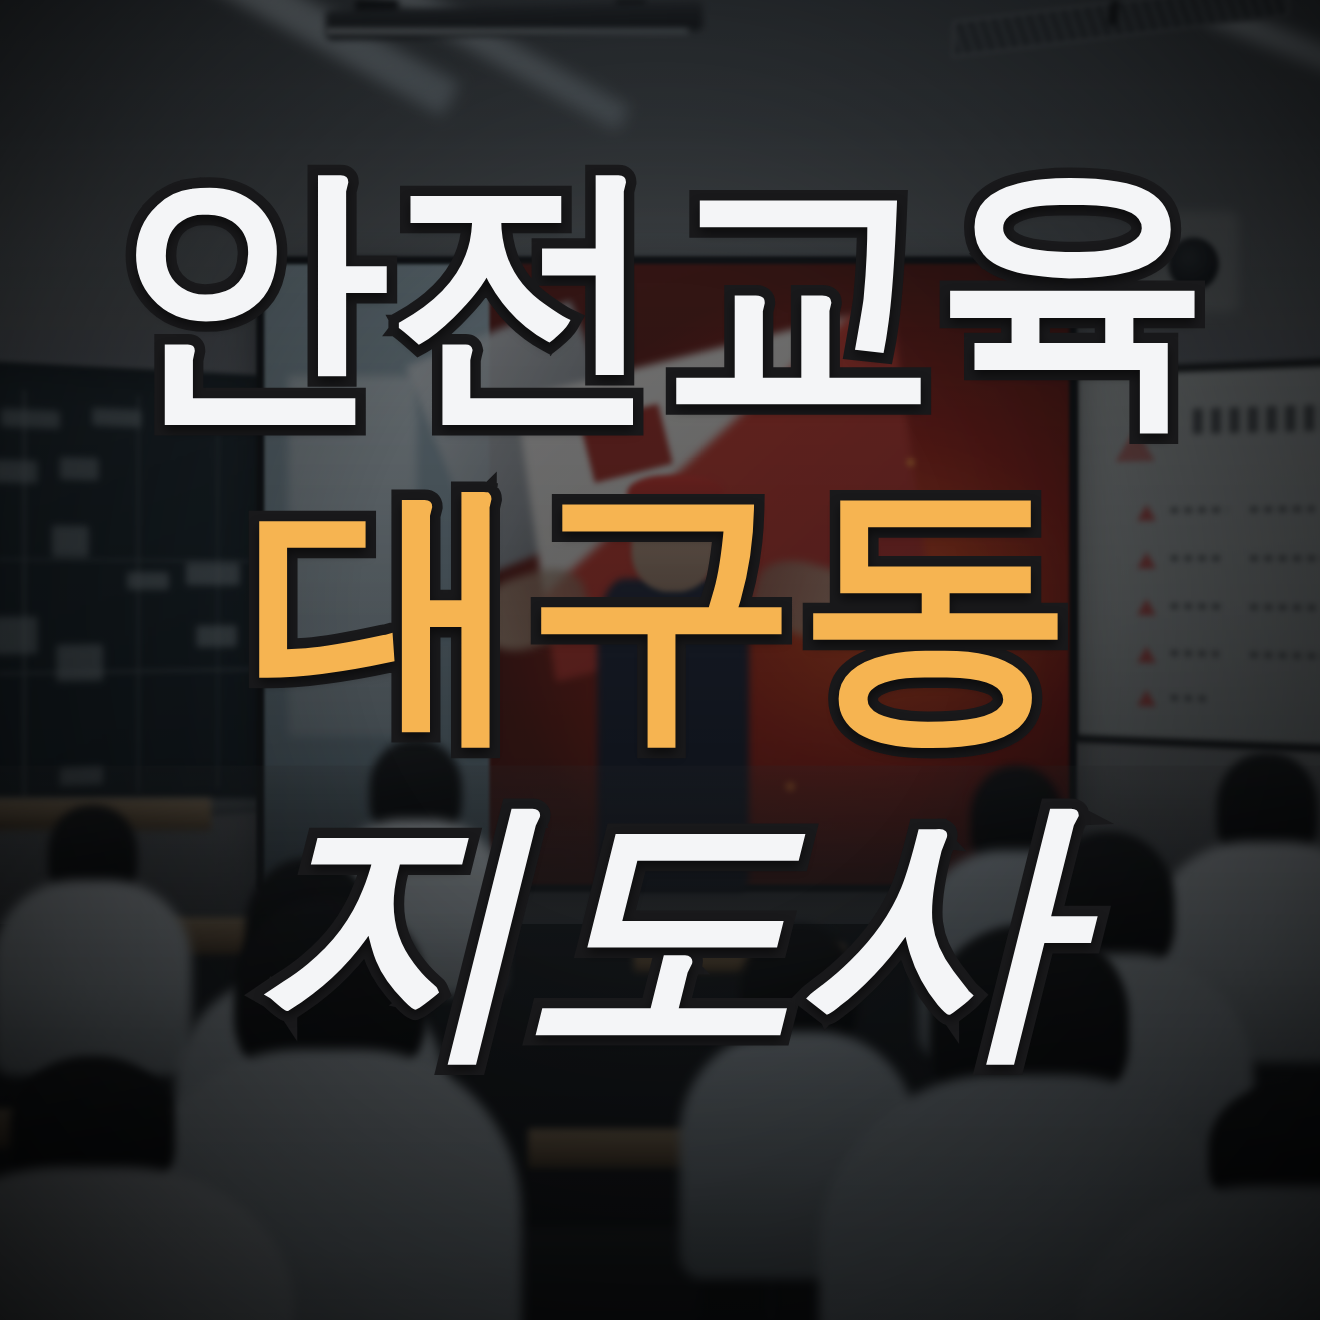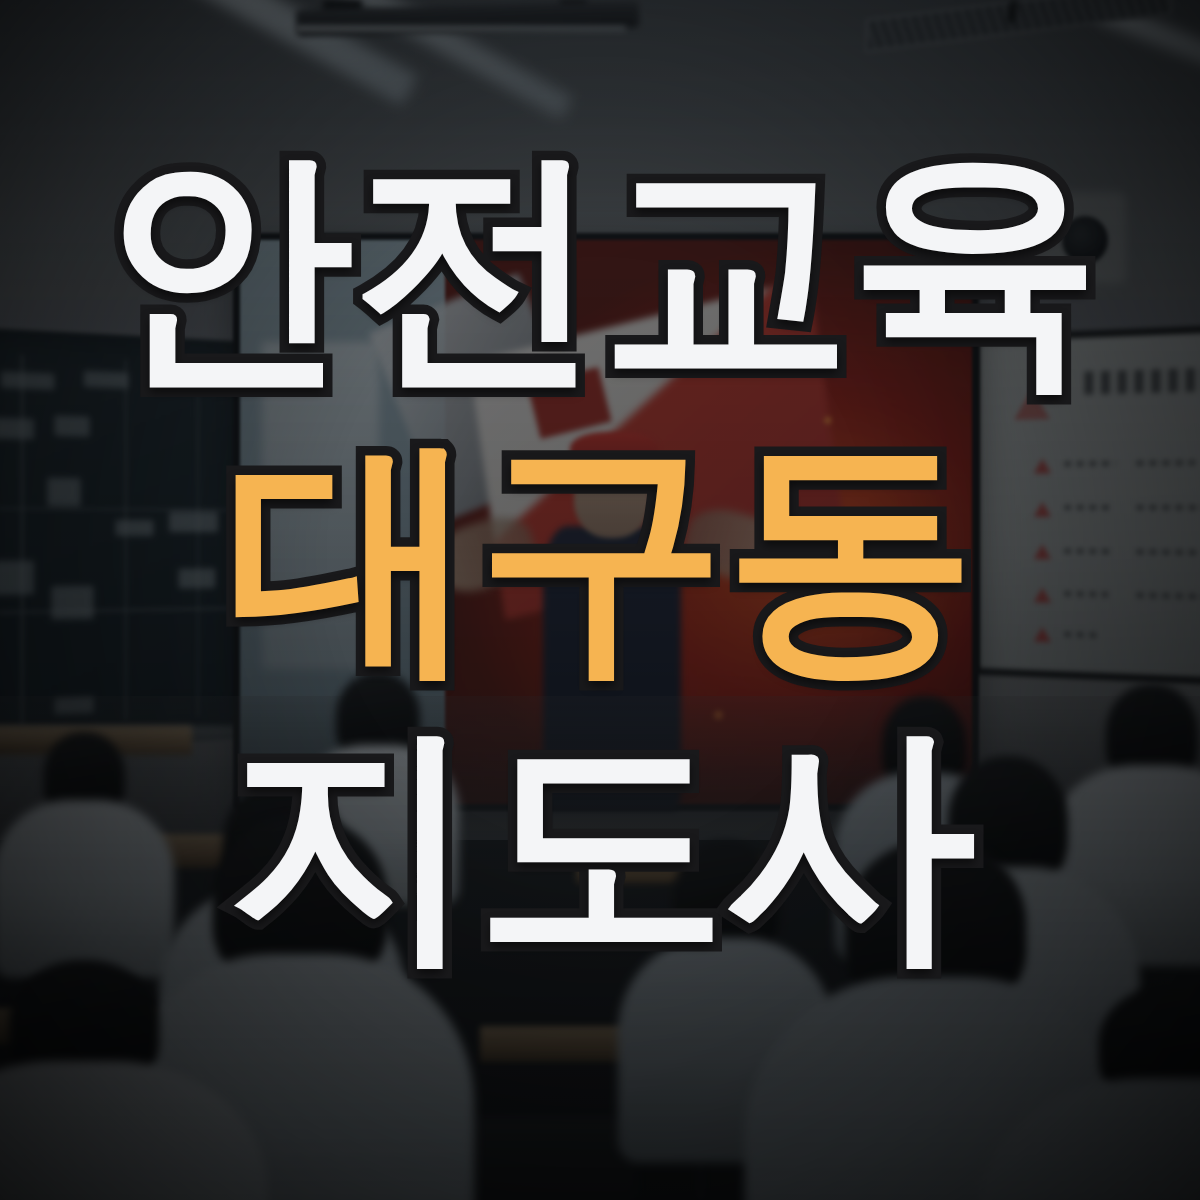--- a/index.html
+++ b/index.html
@@ -342,21 +342,21 @@
     font-weight: 900;
     letter-spacing: -0.012em;
     line-height: 1;
     white-space: nowrap;
     -webkit-text-stroke: 19px #19191b;
     paint-order: stroke fill;
     text-shadow: 0 5px 10px rgba(0,0,0,.55);
   }
   .hl-1 { font-size: 252px; color: #f6b451; margin-bottom: 36px; }
   .hl-2 { font-size: 252px; color: #f4f5f7; margin-bottom: 36px; }
-  .hl-3 { font-size: 252px; color: #f4f5f7; }
+  .hl-3 { font-size: 252px; color: #f4f5f7; font-style: italic; }
 </style>
 </head>
 <body>
 
 <div id="poster">
 
   <div class="photo">
 
     <div class="ceiling">
       <div class="ceiling-grid"></div>

